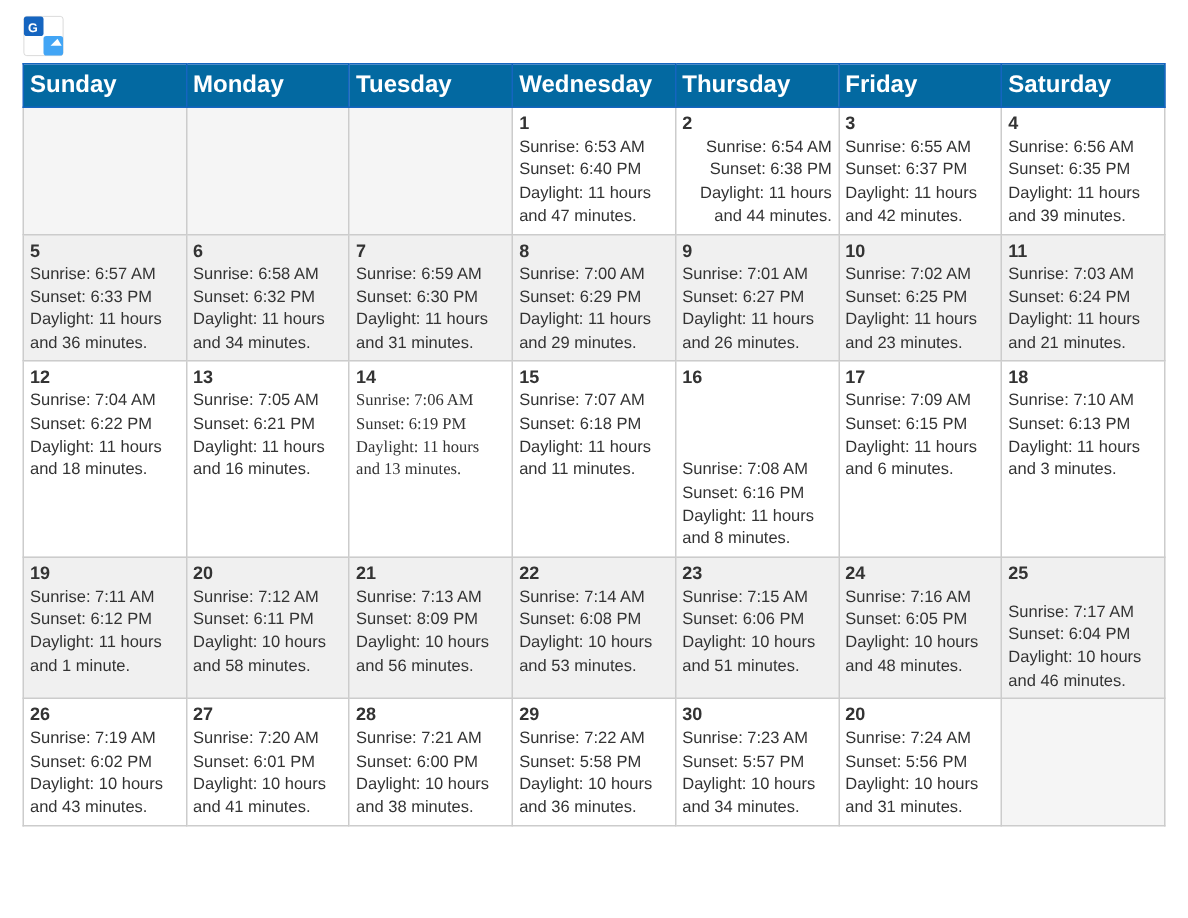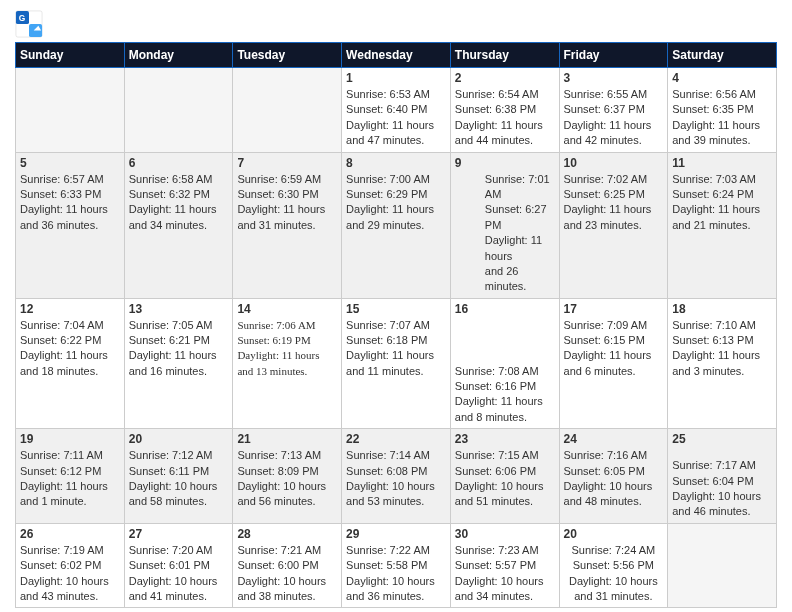--- a/index.html
+++ b/index.html
@@ -51,23 +51,23 @@
       color: #333;
       margin-top: 2px;
     }
     .calendar {
       width: 100%;
       border-collapse: collapse;
       border: 1px solid #ccc;
       table-layout: fixed;
     }
     .calendar th {
-      background-color: #0f172a;
+      background-color: #0369a1;
       color: #fff;
-      font-size: 12px;
+      font-size: 16px;
       font-weight: bold;
       padding: 5px 4px;
       text-align: left;
       border: 1px solid #1565c0;
     }
     .calendar td {
       vertical-align: top;
       border: 1px solid #ccc;
       padding: 3px 4px;
       height: 80px;
@@ -135,21 +135,21 @@
           <td class="empty"></td>
           <td>
             <div class="day-number">1</div>
             <div class="day-info" style="white-space: pre-line;">Sunrise: 6:53 AM
 Sunset: 6:40 PM
 Daylight: 11 hours
 and 47 minutes.</div>
           </td>
           <td>
             <div class="day-number">2</div>
-            <div class="day-info" style="white-space: pre-line;">Sunrise: 6:54 AM
+            <div class="day-info" style="white-space: pre-line; text-align: right;">Sunrise: 6:54 AM
 Sunset: 6:38 PM
 Daylight: 11 hours
 and 44 minutes.</div>
           </td>
           <td>
             <div class="day-number">3</div>
             <div class="day-info" style="white-space: pre-line;">Sunrise: 6:55 AM
 Sunset: 6:37 PM
 Daylight: 11 hours
 and 42 minutes.</div>
@@ -186,21 +186,21 @@
           </td>
           <td>
             <div class="day-number">8</div>
             <div class="day-info" style="white-space: pre-line;">Sunrise: 7:00 AM
 Sunset: 6:29 PM
 Daylight: 11 hours
 and 29 minutes.</div>
           </td>
           <td>
             <div class="day-number">9</div>
-            <div class="day-info" style="white-space: pre-line; margin-left: 30px;">Sunrise: 7:01 AM
+            <div class="day-info" style="white-space: pre-line;">Sunrise: 7:01 AM
 Sunset: 6:27 PM
 Daylight: 11 hours
 and 26 minutes.</div>
           </td>
           <td>
             <div class="day-number">10</div>
             <div class="day-info" style="white-space: pre-line;">Sunrise: 7:02 AM
 Sunset: 6:25 PM
 Daylight: 11 hours
 and 23 minutes.</div>
@@ -346,21 +346,21 @@
           </td>
           <td>
             <div class="day-number">30</div>
             <div class="day-info" style="white-space: pre-line;">Sunrise: 7:23 AM
 Sunset: 5:57 PM
 Daylight: 10 hours
 and 34 minutes.</div>
           </td>
           <td>
             <div class="day-number">20</div>
-            <div class="day-info" style="white-space: pre-line; text-align: center;">Sunrise: 7:24 AM
+            <div class="day-info" style="white-space: pre-line;">Sunrise: 7:24 AM
 Sunset: 5:56 PM
 Daylight: 10 hours
 and 31 minutes.</div>
           </td>
           <td class="empty"></td>
         </tr>
       </tbody>
   </table>
 </div>
 

